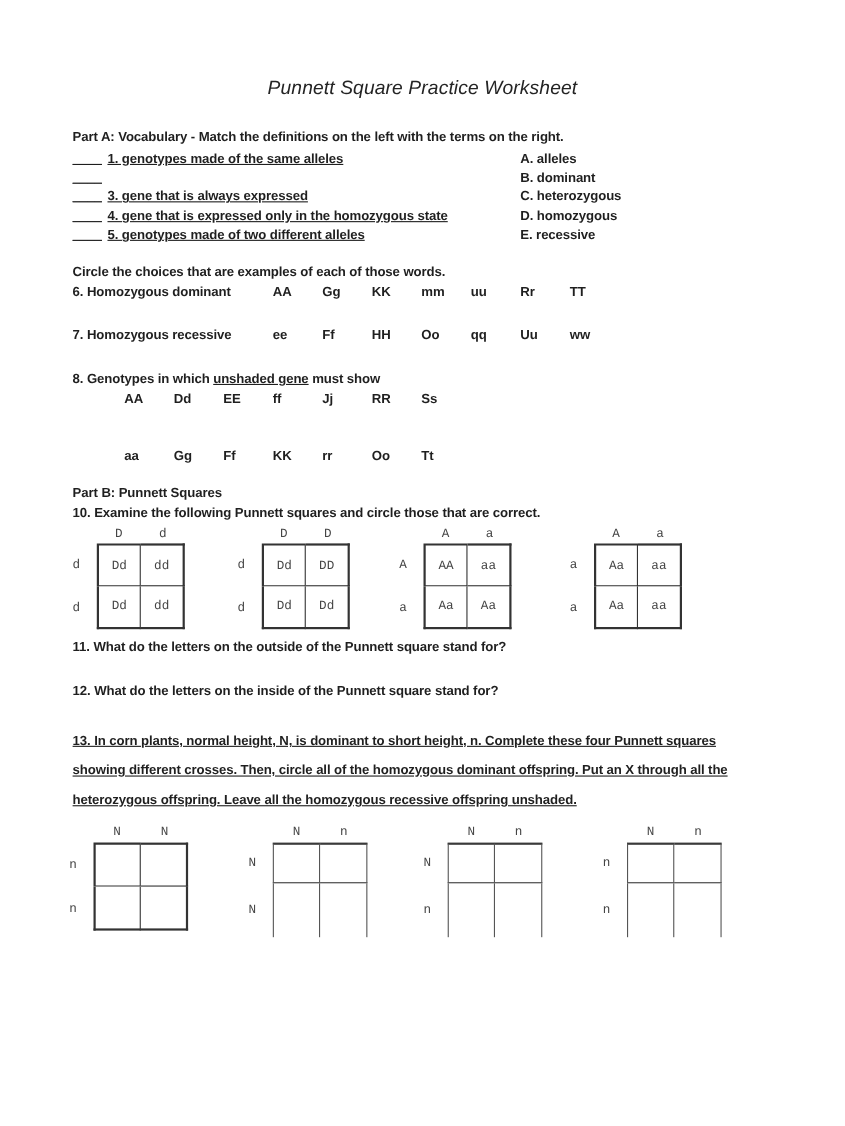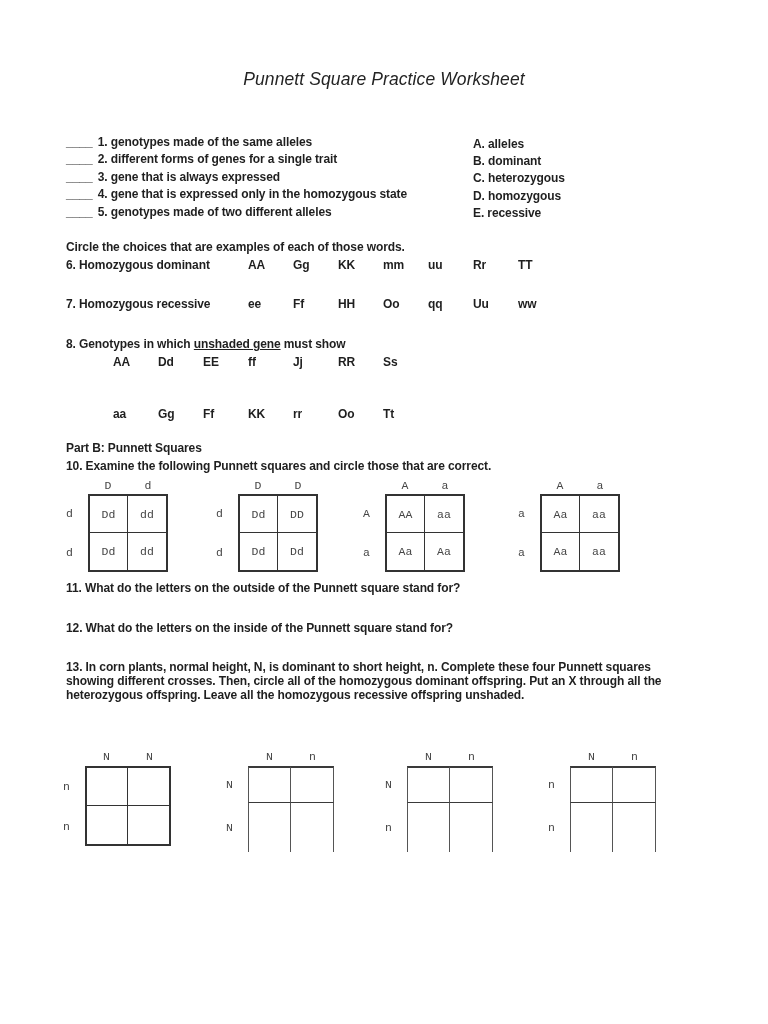--- a/index.html
+++ b/index.html
@@ -19,21 +19,21 @@
     font-size:17.5px; font-style:italic; font-weight:500;
     letter-spacing:0.1px;
     color:#242424;
   }
 
   .bold-text { font-weight:bold; font-size:12px; letter-spacing:-0.1px; }
 
   .abs { position:absolute; left:66px; }
 
   
-  .match-row { position:relative; height:17.4px; display:flex; align-items:flex-start; }
+  .match-row { position:relative; height:17.4px; display:flex; align-items:center;text-decoration:underline; }
   .blank { letter-spacing:0; margin-right:5px; }
   .term { position:absolute; left:407px; top:0; height:17.4px; display:flex; align-items:center; }
 
   
   .optrow { display:flex; align-items:center;justify-content:space-between; }
   .optlabel-wide { width:182px; }
   .opt { width:45px; }
 
   
   .optrow-indent { left:113px; }
@@ -68,39 +68,39 @@
   
   .psq13-cell { width:43px; height:40px; }
   .psq13 .psq-collabels { height:16px; }
   .psq13 .psq-collabels span { width:43px; }
   
   .o-cell-tl { border-top:2px solid #3a3a3a; border-left:1.5px solid #555; border-right:1.5px solid #555; border-bottom:1.5px solid #3a3a3a; height:37px; }
   .o-cell-tr { border-top:2px solid #3a3a3a; border-right:1.5px solid #555; border-bottom:1.5px solid #3a3a3a; height:37px; }
   .o-cell-bl { border-left:1.5px solid #555; border-right:1.5px solid #555; height:49px; }
   .o-cell-br { border-right:1.5px solid #555; height:49px; }
 
-  .para { line-height:14px; }
+  .para { line-height:27px;text-decoration:underline; }
 </style>
 </head>
 <body>
 
 <div class="page">
 
   <div class="title">Punnett Square Practice Worksheet</div>
 
+  <div class="abs bold-text" style="top:117px;">Part A: Vocabulary - Match the definitions on the left with the terms on the right.</div>
 
   <div class="abs" style="top:135px; width:640px;">
     <div class="match-row bold-text">
       <span class="blank">____</span>
       <span>1. genotypes made of the same alleles</span>
       <span class="term">A. alleles</span>
     </div>
     <div class="match-row bold-text">
       <span class="blank">____</span>
-      <span>2. different forms of genes for a single trait</span>
       <span class="term">B. dominant</span>
     </div>
     <div class="match-row bold-text">
       <span class="blank">____</span>
       <span>3. gene that is always expressed</span>
       <span class="term">C. heterozygous</span>
     </div>
     <div class="match-row bold-text">
       <span class="blank">____</span>
       <span>4. gene that is expressed only in the homozygous state</span>

